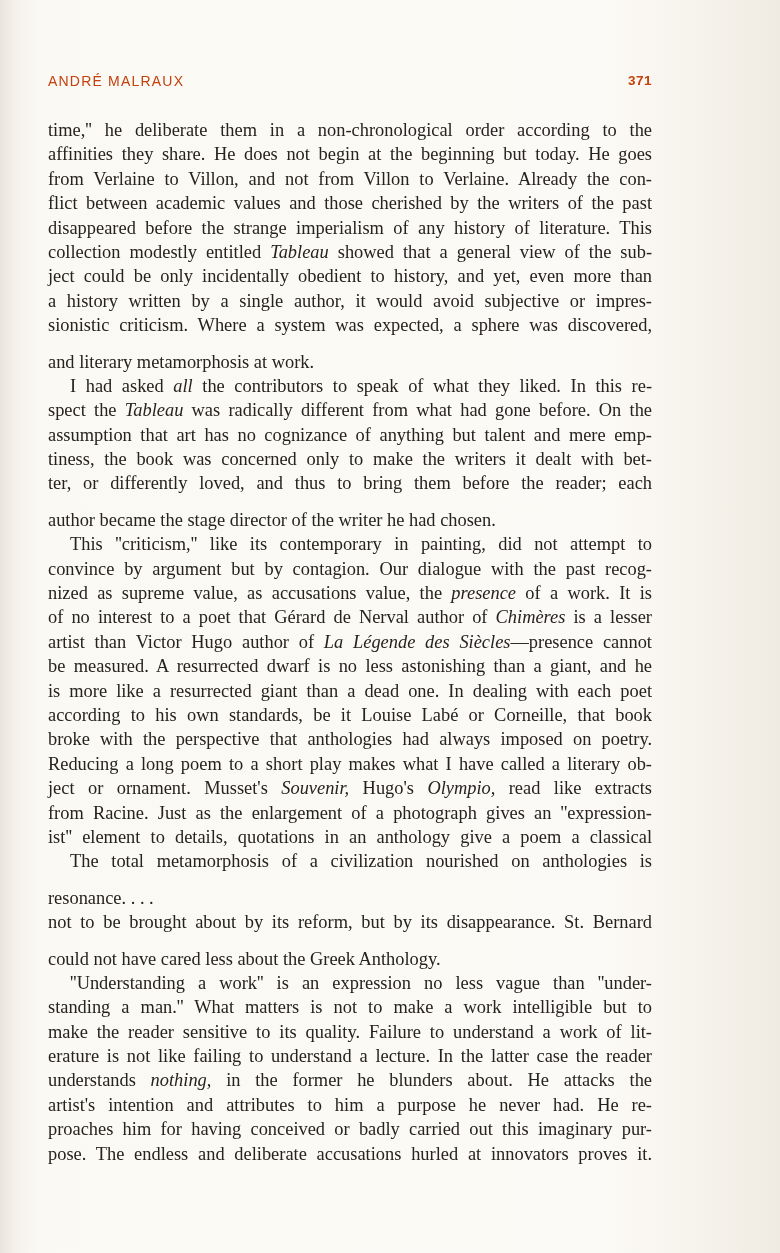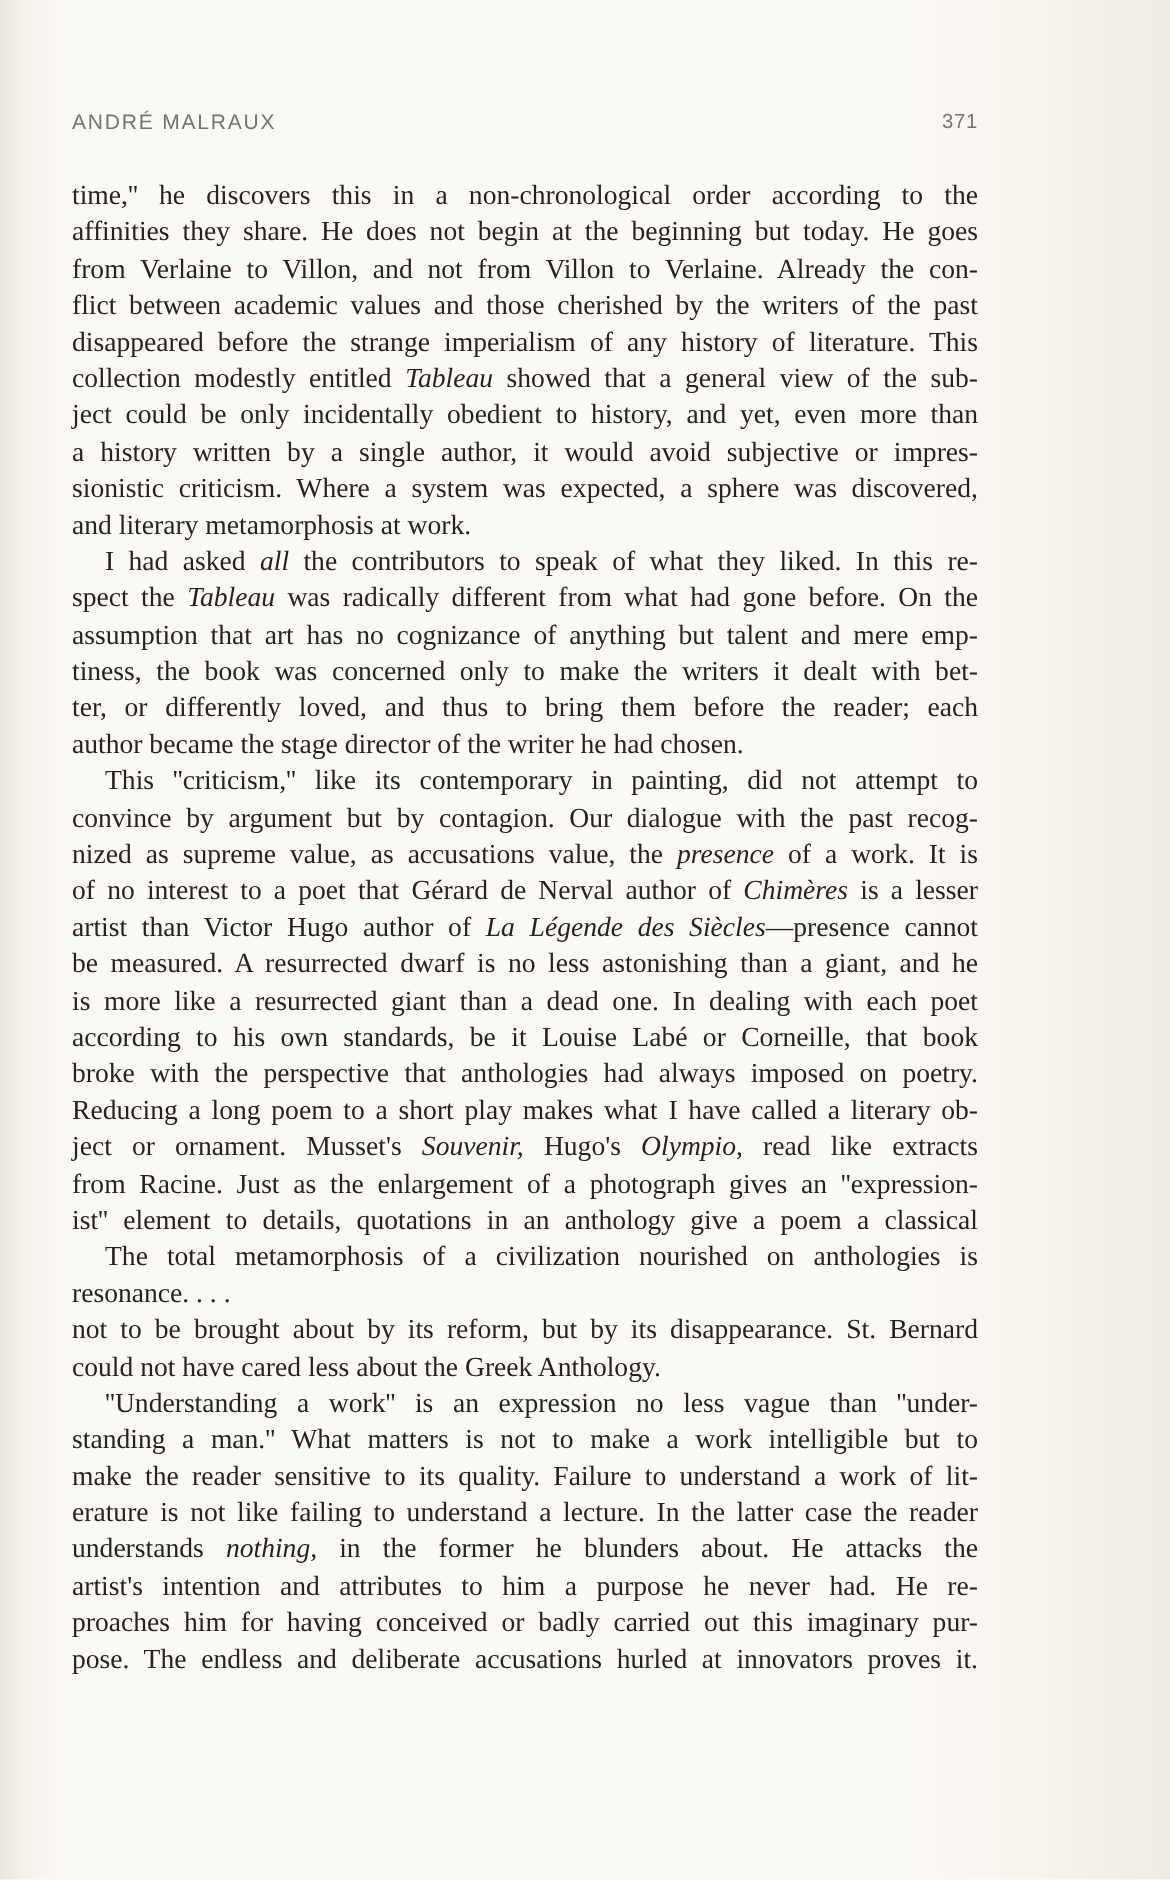--- a/index.html
+++ b/index.html
@@ -4,43 +4,43 @@
 <style>
   html, body { margin: 0; padding: 0; }
   body {
     width: 780px; height: 1253px; overflow: hidden;
     background: linear-gradient(to right, #e9e5dc 0px, #f4f1ea 14px, #fbf9f4 40px, #fcfaf6 600px, #f6f3ec 700px, #efebe2 780px);
     position: relative;
   }
   .page { position: absolute; left: 48px; top: 0; width: 604px; }
   .running-head {
     position: absolute; top: 73px; left: 0; width: 604px; height: 20px;
-    font-family: "Liberation Sans", sans-serif; font-size: 14px; color: #737373;
+    font-family: "Liberation Sans", sans-serif; font-size: 14px; color: #c2410c;
   }
   .running-head .title { position: absolute; left: 0; letter-spacing: 1.2px; }
-  .running-head .folio { position: absolute; right: 0; font-weight: normal; letter-spacing: 0.5px; font-size: 13.5px; }
+  .running-head .folio { position: absolute; right: 0; font-weight: bold; letter-spacing: 0.5px; font-size: 13.5px; }
   .body-text {
     position: absolute; top: 118px; left: 0; width: 604px;
     font-family: "Liberation Serif", serif; font-size: 18.4px; line-height: 24.4px; color: #262220;
   }
   .line { display: block; height: 24.4px; white-space: nowrap; text-align: justify; text-align-last: justify; }
-  .line.last { text-align-last: left; }
+  .line.last { text-align-last: left; margin-top: 12px; }
   .line.indent { padding-left: 22px; }
   .line i { }
 </style>
 </head>
 <body>
 
 <div class="page">
   <div class="running-head">
     <span class="title">ANDRÉ MALRAUX</span>
     <span class="folio">371</span>
   </div>
   <div class="body-text" id="body-text">
-      <span class="line"><span>time,'' he discovers this in a non-chronological order according to the</span></span>
+      <span class="line"><span>time,'' he deliberate them in a non-chronological order according to the</span></span>
       <span class="line"><span>affinities they share. He does not begin at the beginning but today. He goes</span></span>
       <span class="line"><span>from Verlaine to Villon, and not from Villon to Verlaine. Already the con-</span></span>
       <span class="line"><span>flict between academic values and those cherished by the writers of the past</span></span>
       <span class="line"><span>disappeared before the strange imperialism of any history of literature. This</span></span>
       <span class="line"><span>collection modestly entitled </span><i>Tableau</i><span> showed that a general view of the sub-</span></span>
       <span class="line"><span>ject could be only incidentally obedient to history, and yet, even more than</span></span>
       <span class="line"><span>a history written by a single author, it would avoid subjective or impres-</span></span>
       <span class="line"><span>sionistic criticism. Where a system was expected, a sphere was discovered,</span></span>
       <span class="line last"><span>and literary metamorphosis at work.</span></span>
       <span class="line indent"><span>I had asked </span><i>all</i><span> the contributors to speak of what they liked. In this re-</span></span>

